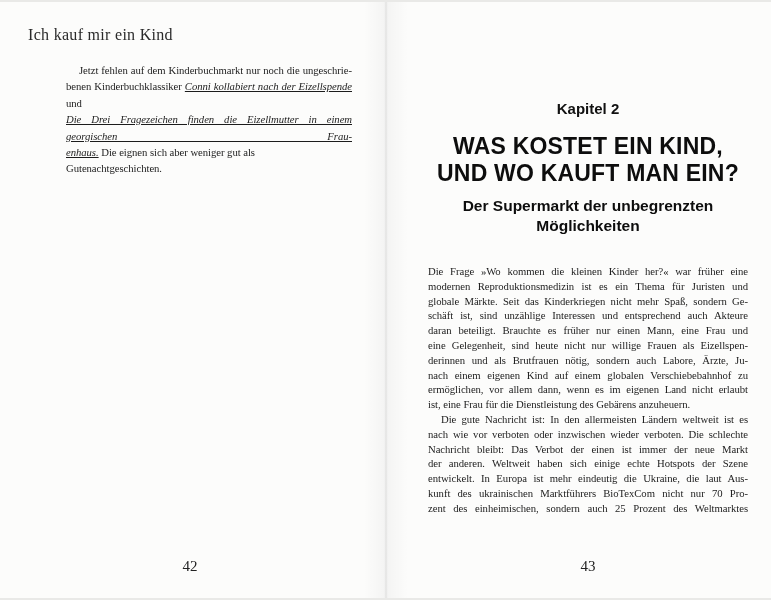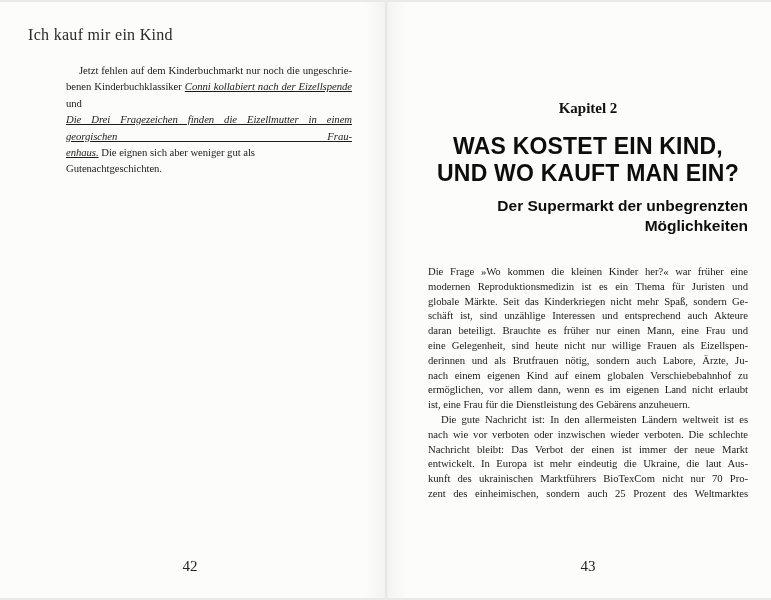--- a/index.html
+++ b/index.html
@@ -70,21 +70,21 @@
     text-align-last: justify;
   }
   .line.ind { text-indent: 13px; }
   em { font-style: italic; text-decoration: underline; }
   .chapter-label {
     position: absolute;
     top: 98px;
     left: 428px;
     width: 320px;
     text-align: center;
-    font-family: Liberation Serif, serif;
+    font-family: Liberation Sans, sans-serif;
     font-weight: 700;
     font-size: 15px;
     color: #111;
   }
   .chapter-title {
     position: absolute;
     top: 131px;
     left: 408px;
     width: 360px;
     text-align: center;
@@ -93,21 +93,21 @@
     font-size: 23px;
     line-height: 27px;
     letter-spacing: 0.2px;
     color: #0d0d0d;
   }
   .chapter-subtitle {
     position: absolute;
     top: 194px;
     left: 428px;
     width: 320px;
-    text-align: right;
+    text-align: center;
     font-family: "Liberation Sans", "DejaVu Sans", sans-serif;
     font-weight: 700;
     font-size: 15.5px;
     line-height: 20px;
     color: #0d0d0d;
   }
   .page-number {
     position: absolute;
     top: 556px;
     text-align: center;
@@ -157,20 +157,21 @@
           <div class="line just"><span>eine Gelegenheit, sind heute nicht nur willige Frauen als Eizellspen-</span></div>
           <div class="line just"><span>derinnen und als Brutfrauen nötig, sondern auch Labore, Ärzte, Ju-</span></div>
           <div class="line just"><span>nach einem eigenen Kind auf einem globalen Verschiebebahnhof zu</span></div>
           <div class="line just"><span>ermöglichen, vor allem dann, wenn es im eigenen Land nicht erlaubt</span></div>
           <div class="line"><span>ist, eine Frau für die Dienstleistung des Gebärens anzuheuern.</span></div>
         </div>
         <div class="para">
           <div class="line just ind"><span>Die gute Nachricht ist: In den allermeisten Ländern weltweit ist es</span></div>
           <div class="line just"><span>nach wie vor verboten oder inzwischen wieder verboten. Die schlechte</span></div>
           <div class="line just"><span>Nachricht bleibt: Das Verbot der einen ist immer der neue Markt</span></div>
+          <div class="line just"><span>der anderen. Weltweit haben sich einige echte Hotspots der Szene</span></div>
           <div class="line just"><span>entwickelt. In Europa ist mehr eindeutig die Ukraine, die laut Aus-</span></div>
           <div class="line just"><span>kunft des ukrainischen Marktführers BioTexCom nicht nur 70 Pro-</span></div>
           <div class="line just"><span>zent des einheimischen, sondern auch 25 Prozent des Weltmarktes</span></div>
         </div>
       </div>
     <div class="page-number pn-right">43</div>
   </div>
 
 </div>
 

